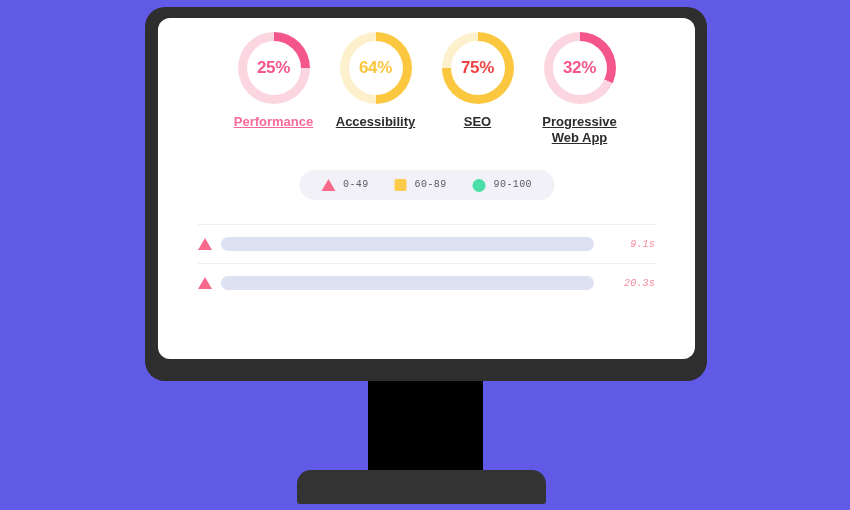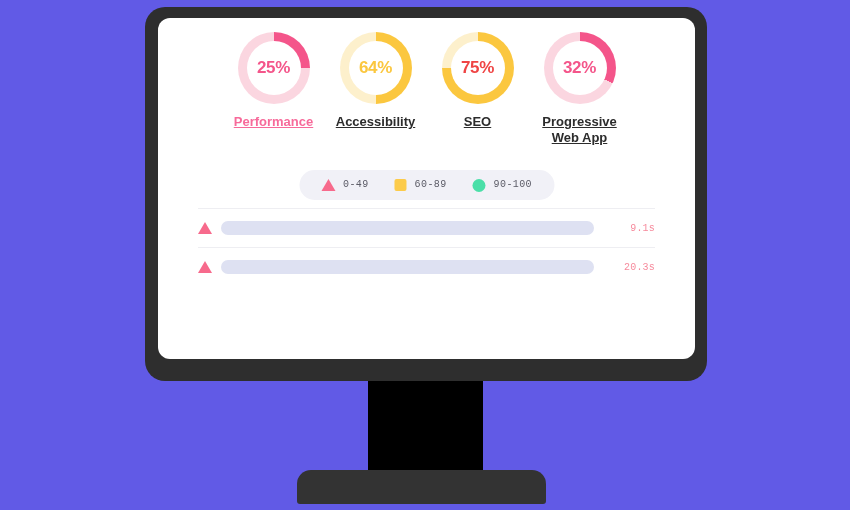--- a/index.html
+++ b/index.html
@@ -161,24 +161,25 @@
   .swatch-circle {
     width: 13px; height: 13px;
     background: #4ADFA8;
     border-radius: 50%;
   }
 
   
   #metrics-grid {
     position: absolute;
     left: 40px;
-    top: 190px;
+    top: 206px;
     width: 457px;
     display: flex;
     gap: 55px;
+    font-style: italic;
   }
 
   .metrics-column {
     flex: 1;
     display: flex;
     flex-direction: column;
   }
 
   .metric-row {
     height: 39px;

